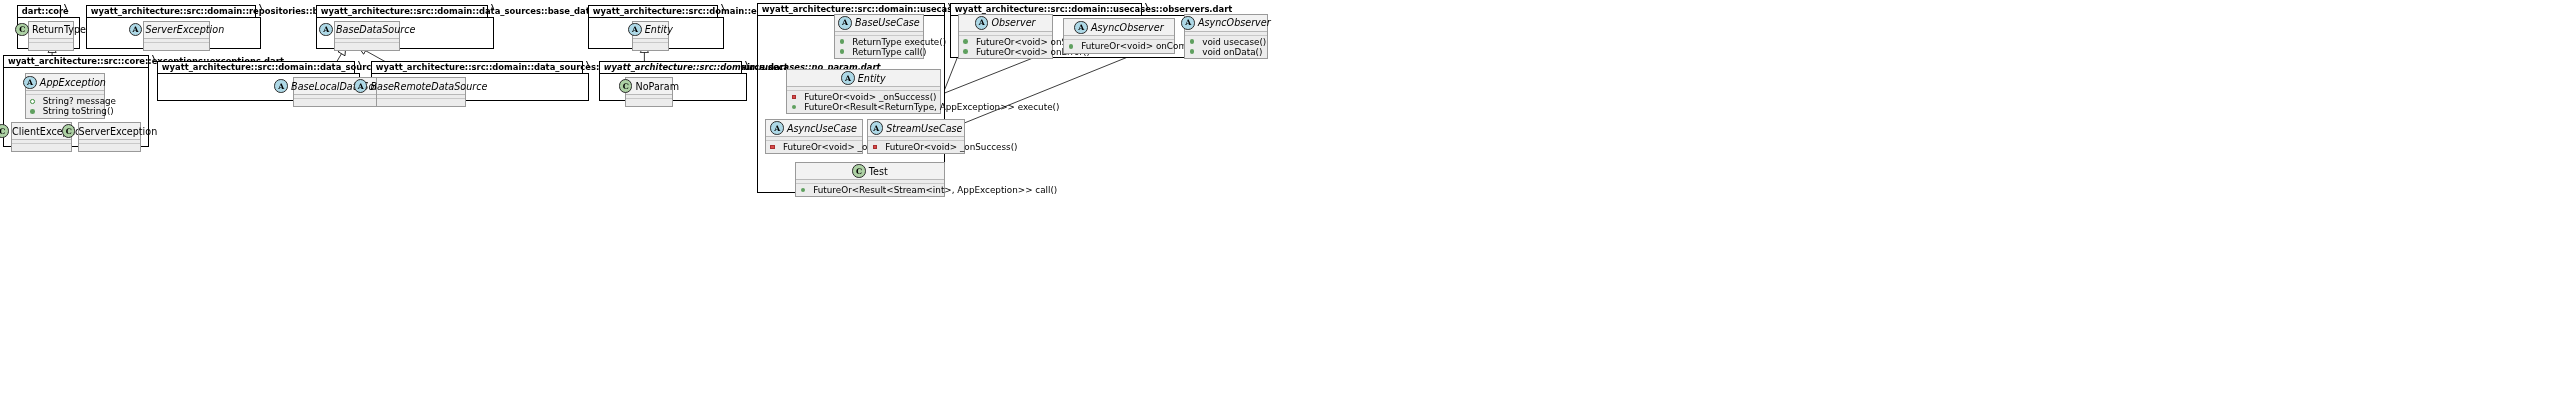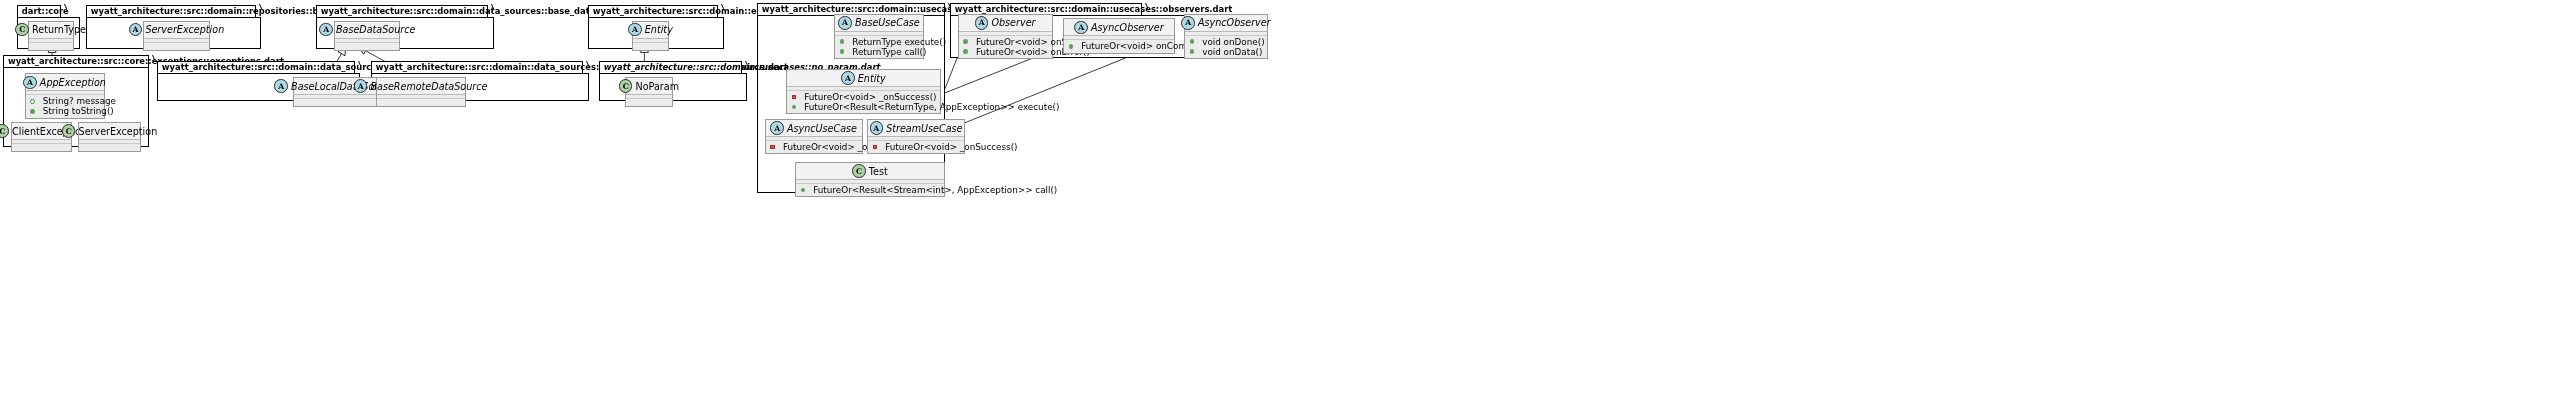--- a/index.html
+++ b/index.html
@@ -389,21 +389,21 @@
 
     <div class="cls" style="left:234px;top:10.7px;width:84px;">
       <div class="cls-head">
         <span class="stereo A">A</span>
         <span class="cls-name abs">AsyncObserver</span>
       </div>
       <div class="cls-sep"></div>
       <div class="cls-members">
         <div class="member">
           <span class="vis pub"></span>
-          <span>void onDone()</span>
+          <span>void usecase()</span>
         </div>
         <div class="member">
           <span class="vis pub"></span>
           <span>void onData()</span>
         </div>
       </div>
     </div>
   </div>
 
 </div>

